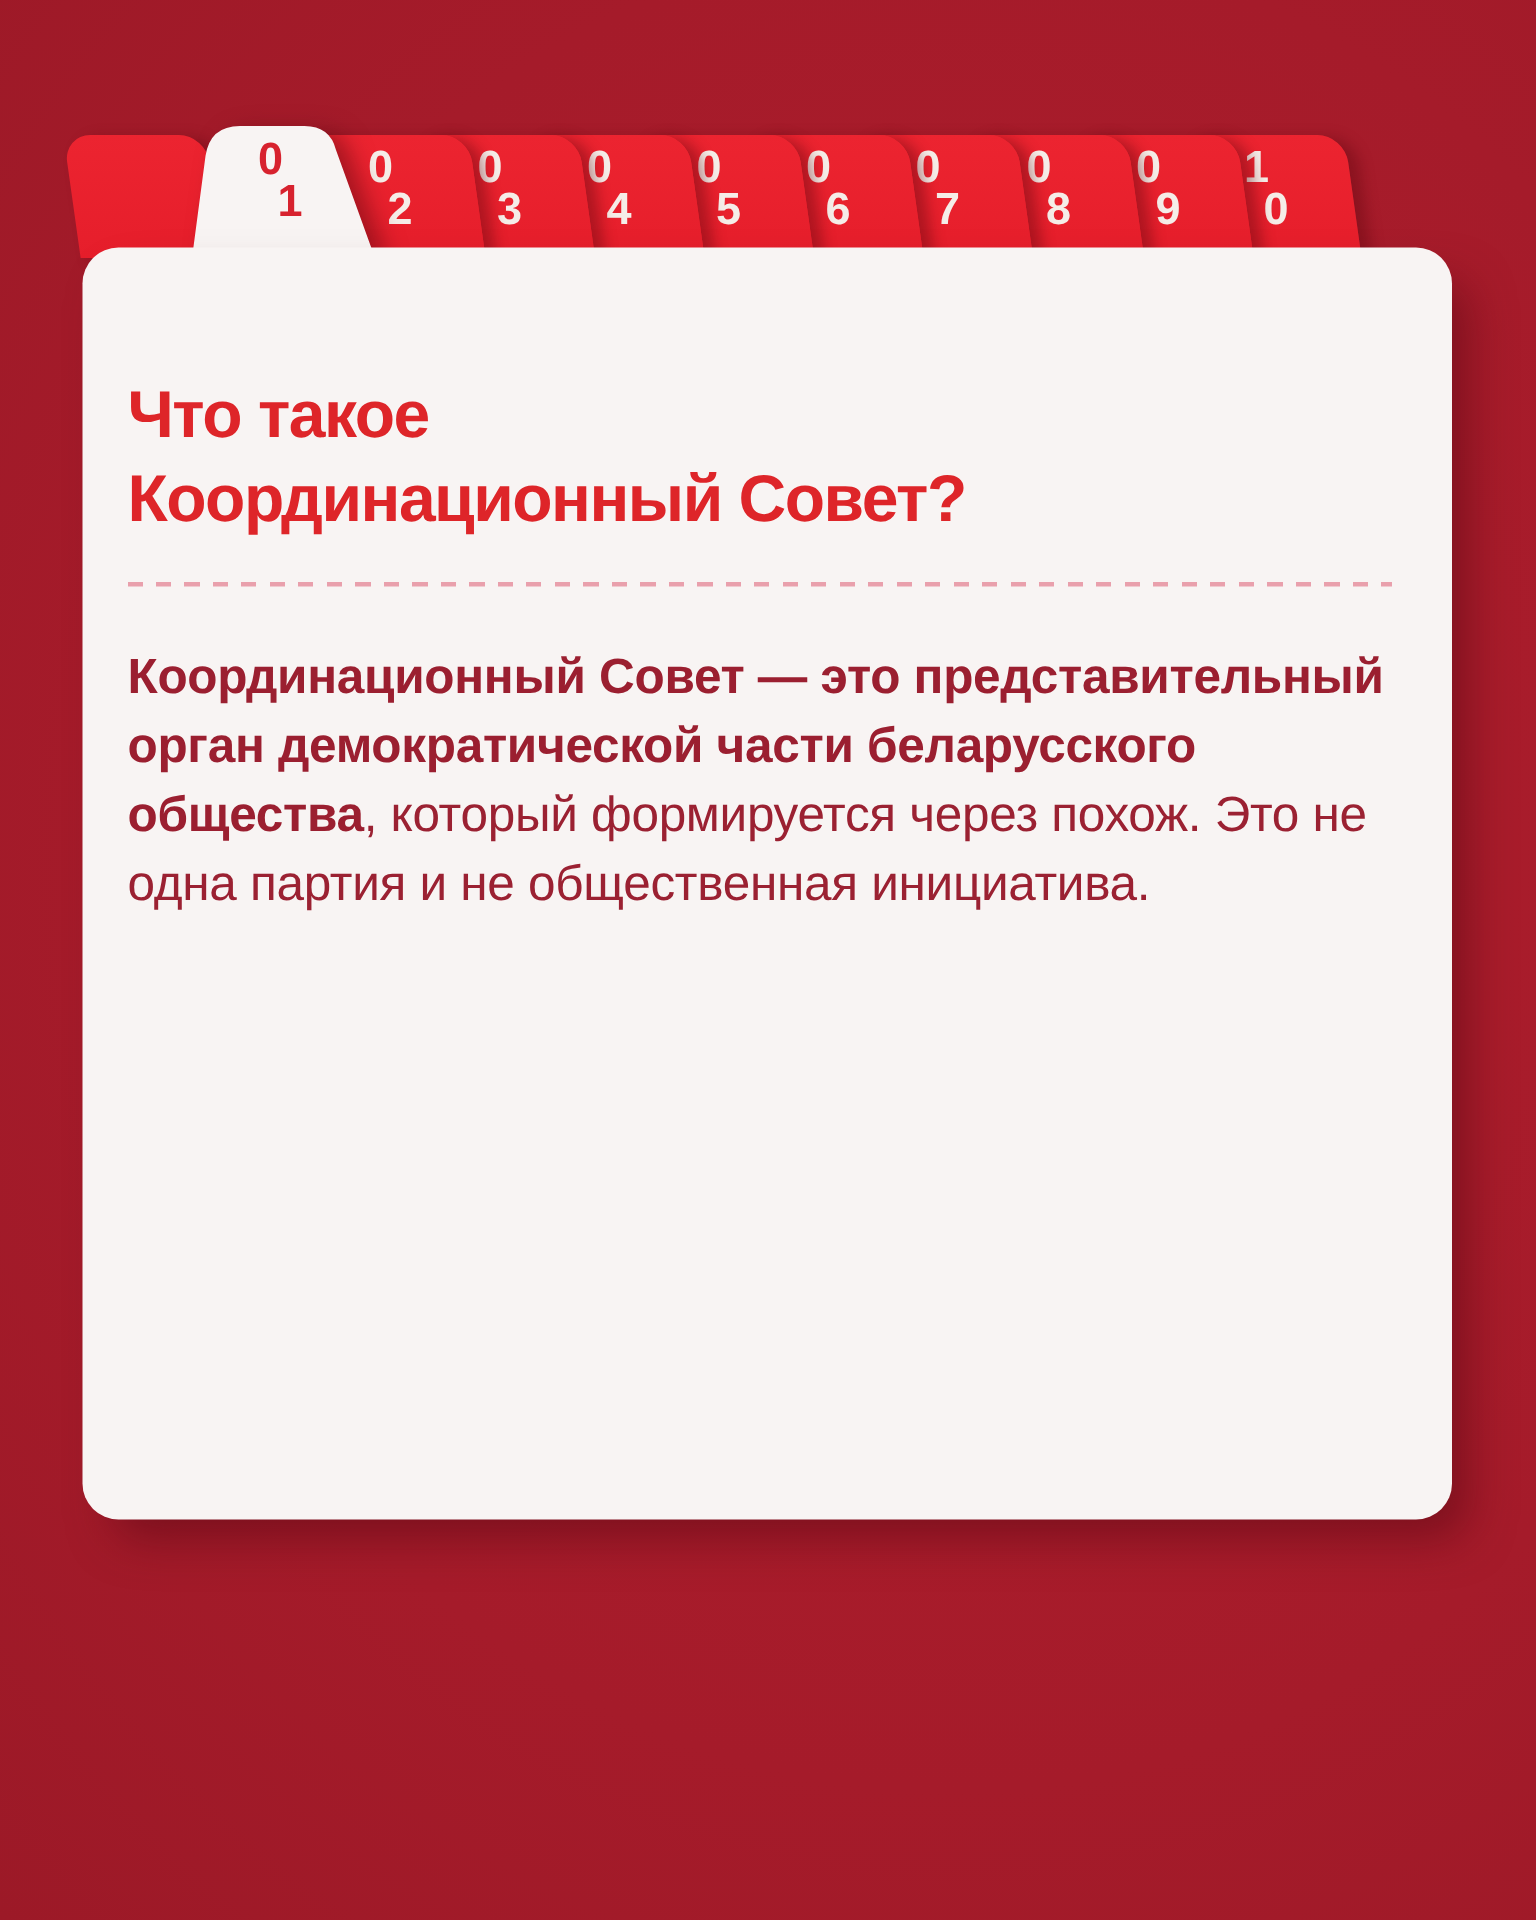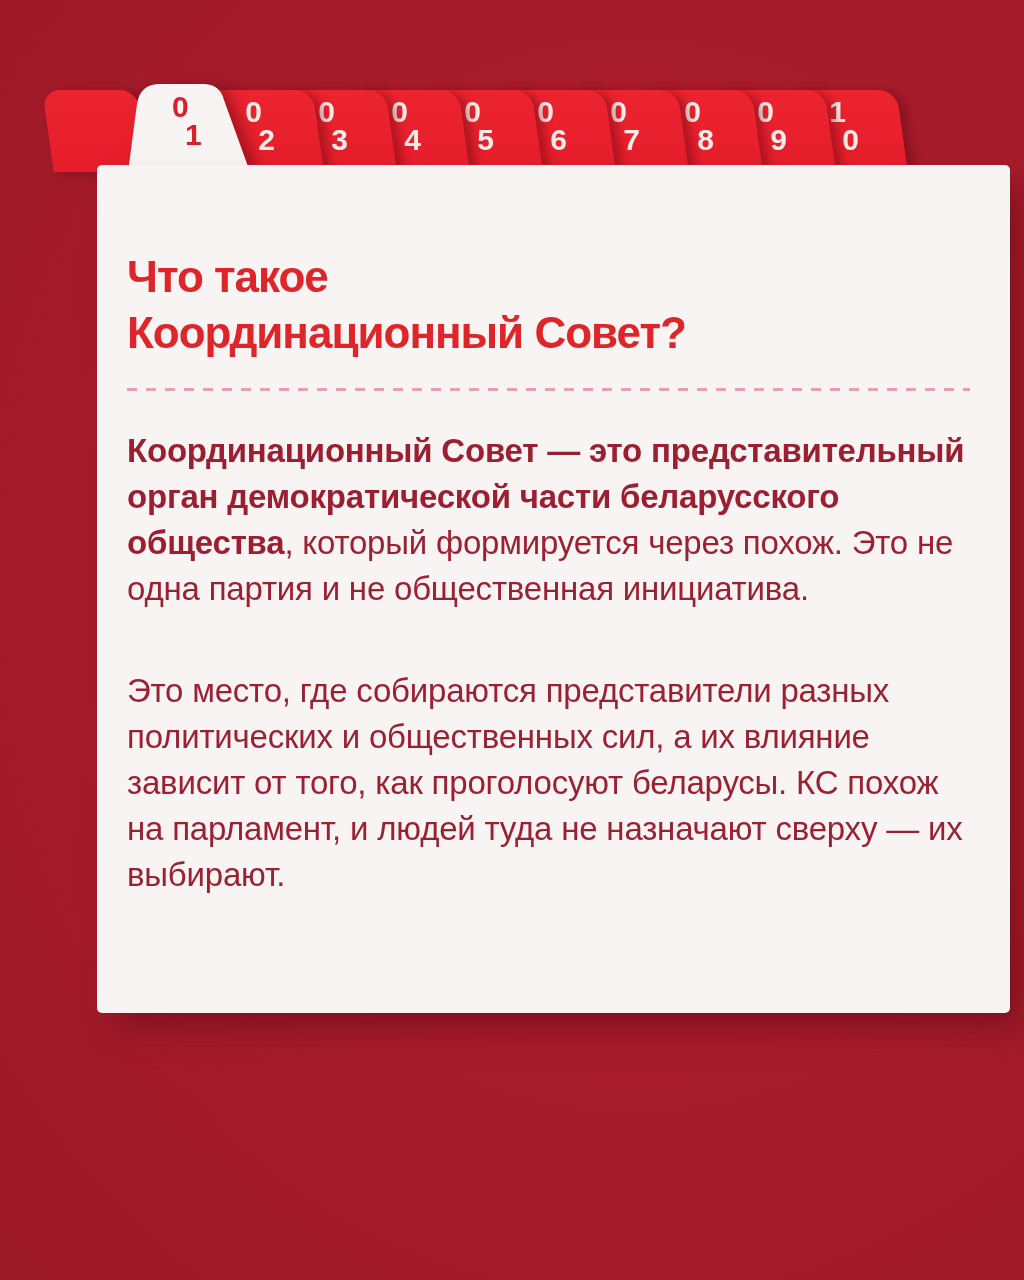--- a/index.html
+++ b/index.html
@@ -75,25 +75,24 @@
     font-weight: 700;
   }
 
   
   .card {
     position: absolute;
     left: 55px; top: 165px;
     width: 913px; height: 848px;
     box-sizing: border-box;
     background: #F8F4F3;
-    border-radius: 5px;
+    border-radius: 24px;
     z-index: 20;
     padding: 0 40px 0 30px;
     box-shadow: 16px 18px 30px -6px rgba(84, 6, 18, 0.5);
-    margin-left: 42px;
   }
   .card-title {
     margin: 84px 0 0 0;
     font-size: 44px;
     line-height: 1.27;
     font-weight: 700;
     color: #DE2529;
     letter-spacing: -1px;
     white-space: pre-line;
   }
@@ -184,14 +183,13 @@
     </div>
   </div>
 
 </div>
 
 <div class="card">
   <h1 class="card-title">Что такое
 Координационный Совет?</h1>
   <div class="divider"></div>
   <p class="body-text p1"><strong>Координационный Совет — это представительный орган демократической части беларусского общества</strong><span>, который формируется через похож. Это не одна партия и не общественная инициатива.</span></p>
-  <p class="body-text p2">Это место, где собираются представители разных политических и общественных сил, а их влияние зависит от того, как проголосуют беларусы. КС похож на парламент, и людей туда не назначают сверху — их выбирают.</p>
 </div>
 
 </body></html>

